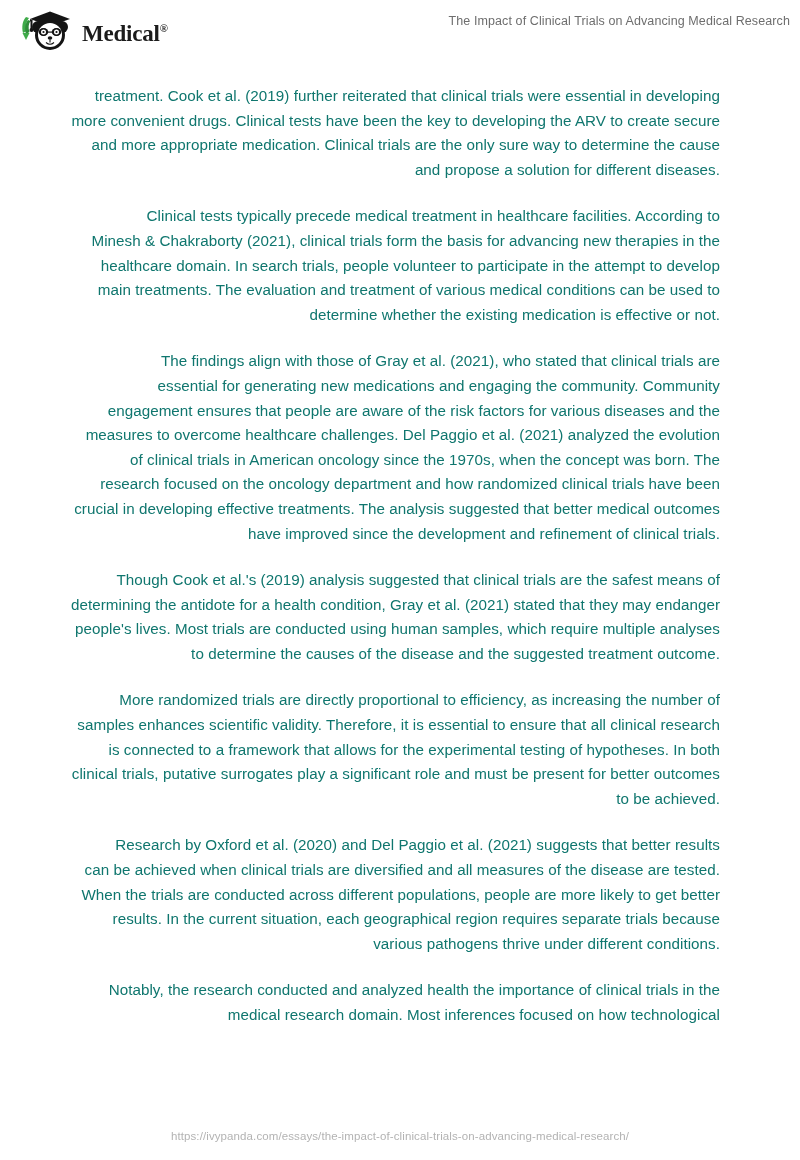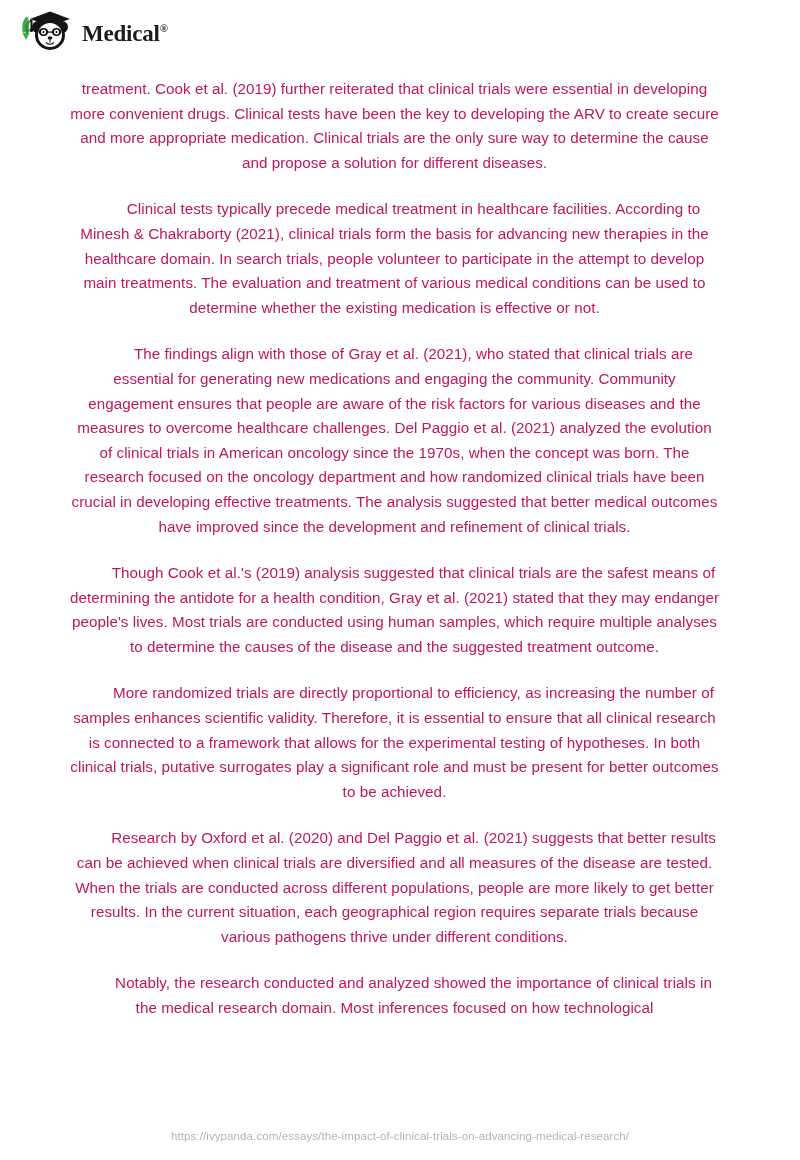--- a/index.html
+++ b/index.html
@@ -78,25 +78,25 @@
   }
 
   
   .content {
     position: absolute;
     left: 69px;
     top: 68px;
     width: 651px;
   }
   .content p {
-    margin: 9px 0 22px 0;
+    margin: 16px 0 22px 0;
     font-size: 15.2px;
     line-height: 24.6px;
-    color: #be185d;
-    text-align: center;
+    color: #0f766e;
+    text-align: right;
     letter-spacing: 0.05px;
   }
   .content p.indent {
     text-indent: 38px;
   }
   .content p:last-child {
     margin-bottom: 0;
   }
 
   
@@ -164,29 +164,30 @@
             <ellipse cx="68" cy="68" rx="13" ry="10" fill="#ffffff"></ellipse>
             <ellipse cx="68" cy="62" rx="4.6" ry="3.4" fill="#141414"></ellipse>
             <path d="M68 65 L68 71" stroke="#141414" stroke-width="2.2" fill="none"></path>
             <path d="M60 71 Q68 78, 76 71" stroke="#141414" stroke-width="2.2" fill="none"></path>
           </g>
         </svg>
       </span>
       <span class="brand-wordmark"><span>Medical</span><span class="reg">®</span></span>
     </a>
 
+    <div class="header-title">The Impact of Clinical Trials on Advancing Medical Research</div>
   </div>
 
   <div class="content" id="essay-body">
       <p class="">treatment. Cook et al. (2019) further reiterated that clinical trials were essential in developing more convenient drugs. Clinical tests have been the key to developing the ARV to create secure and more appropriate medication. Clinical trials are the only sure way to determine the cause and propose a solution for different diseases.</p>
       <p class="indent">Clinical tests typically precede medical treatment in healthcare facilities. According to Minesh &amp; Chakraborty (2021), clinical trials form the basis for advancing new therapies in the healthcare domain. In search trials, people volunteer to participate in the attempt to develop main treatments. The evaluation and treatment of various medical conditions can be used to determine whether the existing medication is effective or not.</p>
       <p class="indent">The findings align with those of Gray et al. (2021), who stated that clinical trials are essential for generating new medications and engaging the community. Community engagement ensures that people are aware of the risk factors for various diseases and the measures to overcome healthcare challenges. Del Paggio et al. (2021) analyzed the evolution of clinical trials in American oncology since the 1970s, when the concept was born. The research focused on the oncology department and how randomized clinical trials have been crucial in developing effective treatments. The analysis suggested that better medical outcomes have improved since the development and refinement of clinical trials.</p>
       <p class="indent">Though Cook et al.'s (2019) analysis suggested that clinical trials are the safest means of determining the antidote for a health condition, Gray et al. (2021) stated that they may endanger people's lives. Most trials are conducted using human samples, which require multiple analyses to determine the causes of the disease and the suggested treatment outcome.</p>
       <p class="indent">More randomized trials are directly proportional to efficiency, as increasing the number of samples enhances scientific validity. Therefore, it is essential to ensure that all clinical research is connected to a framework that allows for the experimental testing of hypotheses. In both clinical trials, putative surrogates play a significant role and must be present for better outcomes to be achieved.</p>
       <p class="indent">Research by Oxford et al. (2020) and Del Paggio et al. (2021) suggests that better results can be achieved when clinical trials are diversified and all measures of the disease are tested. When the trials are conducted across different populations, people are more likely to get better results. In the current situation, each geographical region requires separate trials because various pathogens thrive under different conditions.</p>
-      <p class="indent">Notably, the research conducted and analyzed showed the importance of clinical trials in the medical research domain. Most inferences focused on how technological</p>
+      <p class="indent">Notably, the research conducted and analyzed health the importance of clinical trials in the medical research domain. Most inferences focused on how technological</p>
     </div>
 
   <div class="page-footer">
     <a class="footer-url" href="#">https://ivypanda.com/essays/the-impact-of-clinical-trials-on-advancing-medical-research/</a>
   </div>
 
 </div>
 
 </body></html>

